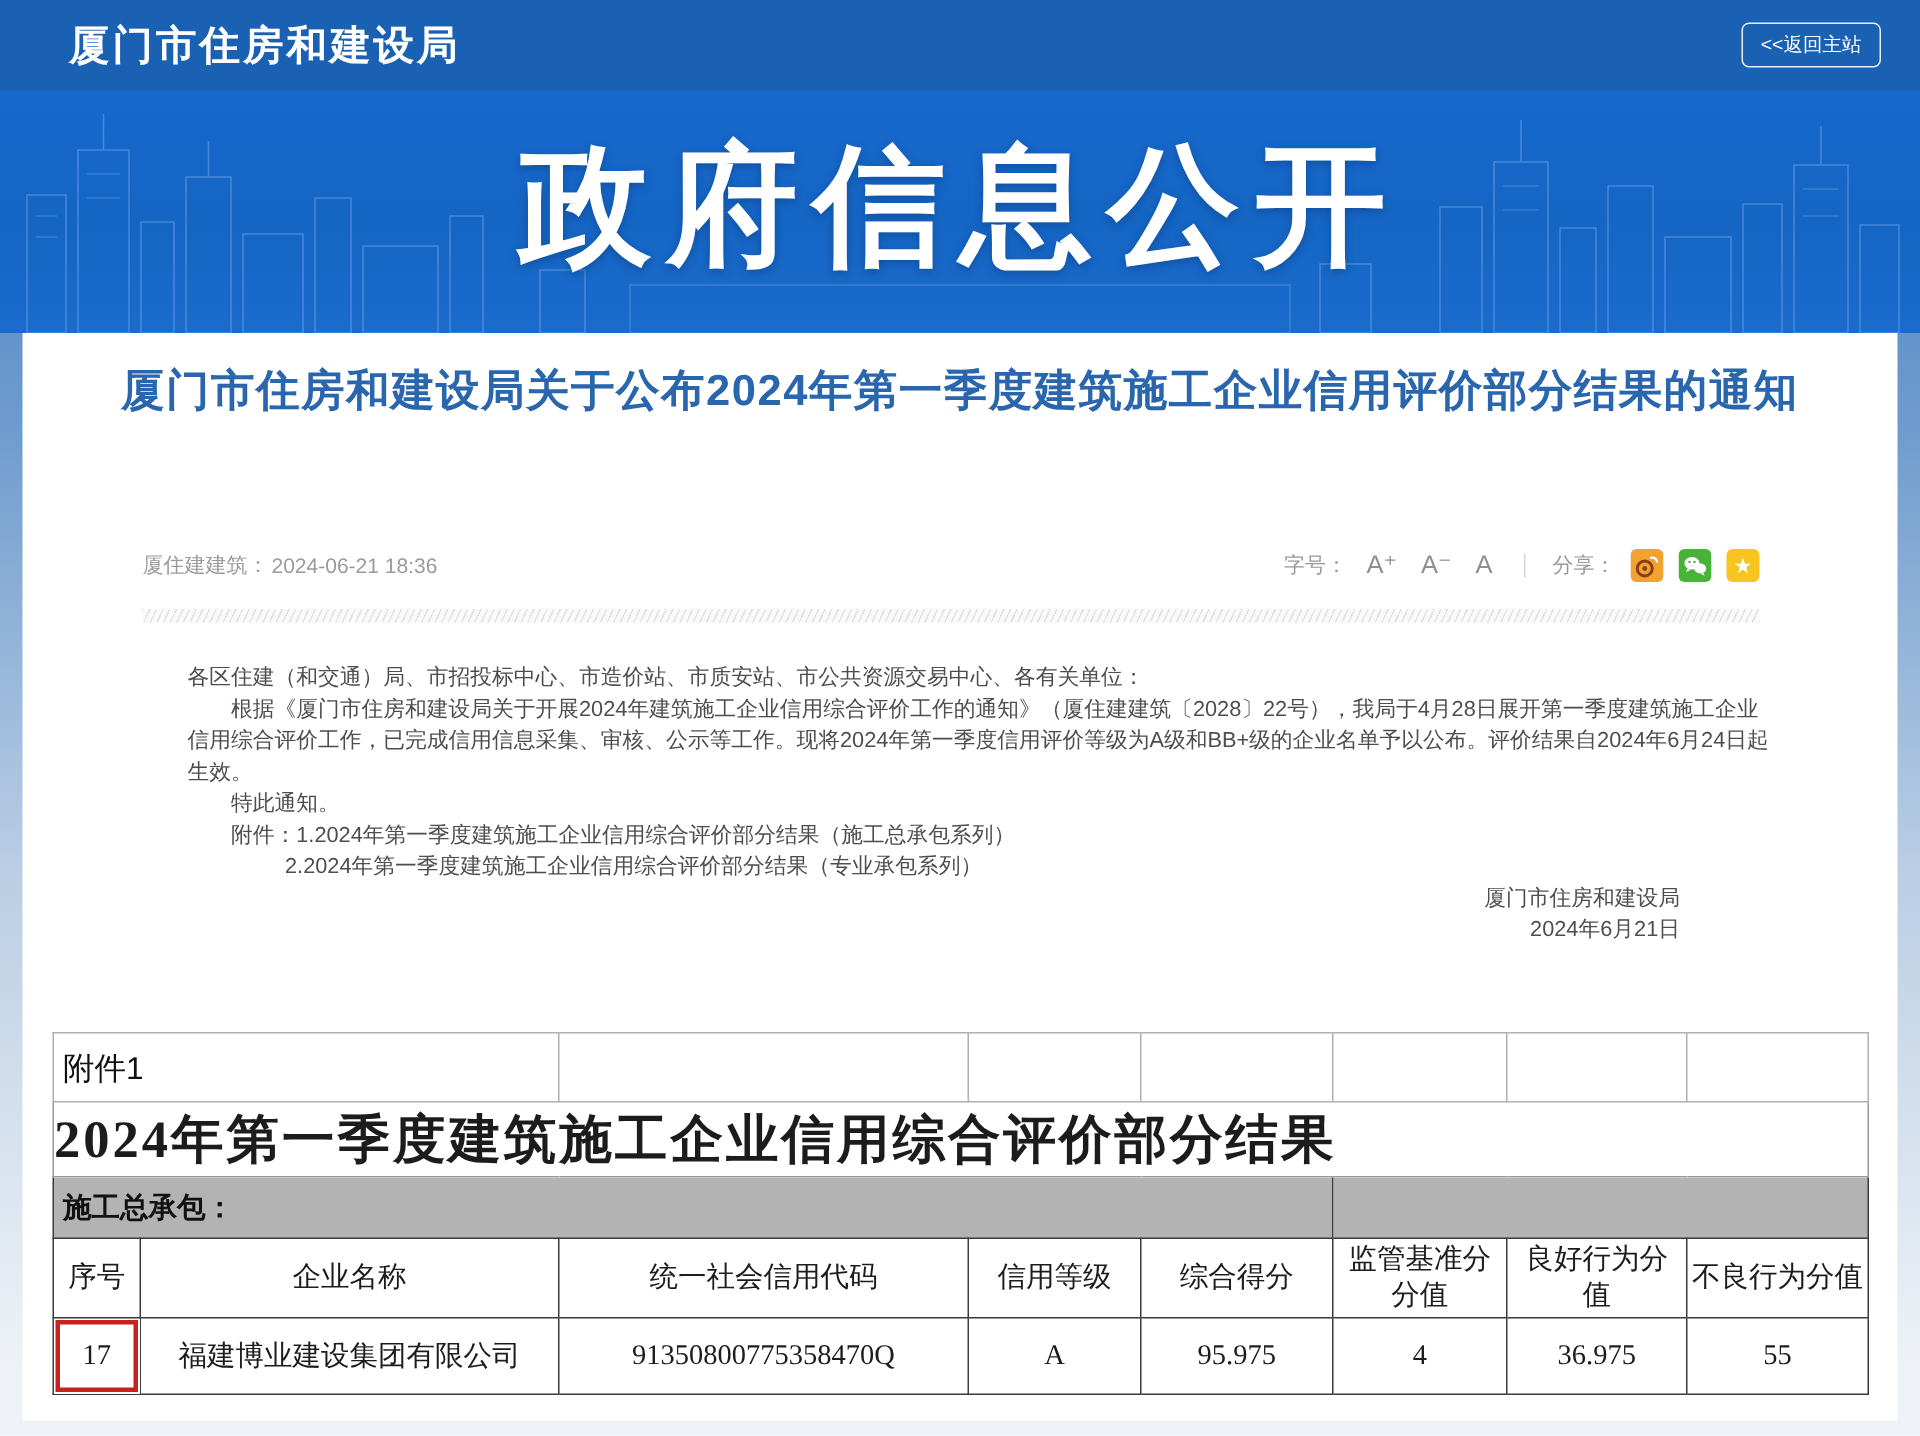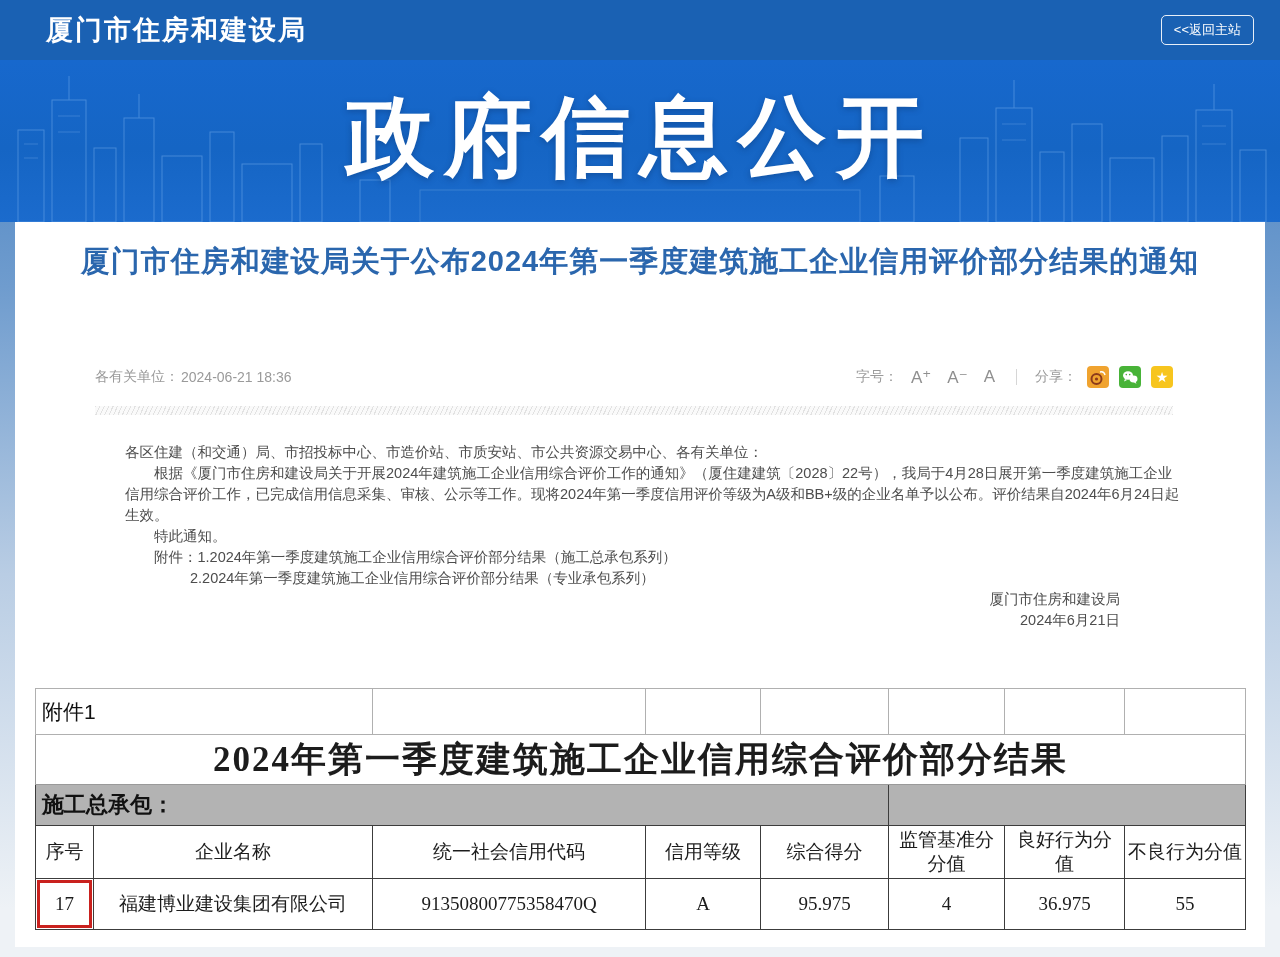--- a/index.html
+++ b/index.html
@@ -89,27 +89,27 @@
   }
   .att-table td, .att-table th { overflow:hidden;margin-left:39px; }
 
   .r-att td { border:1px solid #b0b0b0; height:46px; background:#fff; }
   .r-att td.att-label {
     font-family:"Liberation Sans","DejaVu Sans",sans-serif;
     font-size:21px; color:#111; padding-left:6px; vertical-align:middle;
   }
   .r-title td {
     border:1px solid #9a9a9a; height:50px; background:#fff;
-    text-align:center; vertical-align:middle;
+    vertical-align:middle;
     font-size:35px; font-weight:bold; letter-spacing:2px;
   }
   .r-sec td {
     border:1px solid #3c3c3c; height:41px; background:#b3b3b3;
     font-family:"Liberation Sans","DejaVu Sans",sans-serif;
-    font-size:22px; font-weight:bold; color:#111;
+    font-size:19px; font-weight:bold; color:#111;
     padding-left:6px; vertical-align:middle;
   }
   .r-head th {
     border:1px solid #3c3c3c; height:53px; background:#fff;
     font-size:19px; font-weight:normal; text-align:center; vertical-align:middle;
     padding:0 3px; line-height:24px;
   }
   .r-data td {
     border:1px solid #3c3c3c; height:51px; background:#fff;
     font-size:19px; text-align:center; vertical-align:middle;
@@ -168,21 +168,21 @@
   </svg>
   <div class="banner-title">政府信息公开</div>
 </div>
 
 <div class="card">
 
   <div class="article-title">厦门市住房和建设局关于公布2024年第一季度建筑施工企业信用评价部分结果的通知</div>
 
   <div class="meta">
     <div class="meta-left">
-      <span>各有关单位：</span>
+      <span>厦住建建筑：</span>
       <span>2024-06-21 18:36</span>
     </div>
     <div class="meta-right">
       <span>字号：</span>
       <button class="fsz">A⁺</button>
       <button class="fsz">A⁻</button>
       <button class="fsz">A</button>
       <span class="vdiv"></span>
       <span>分享：</span>
       <span class="share-icon">

